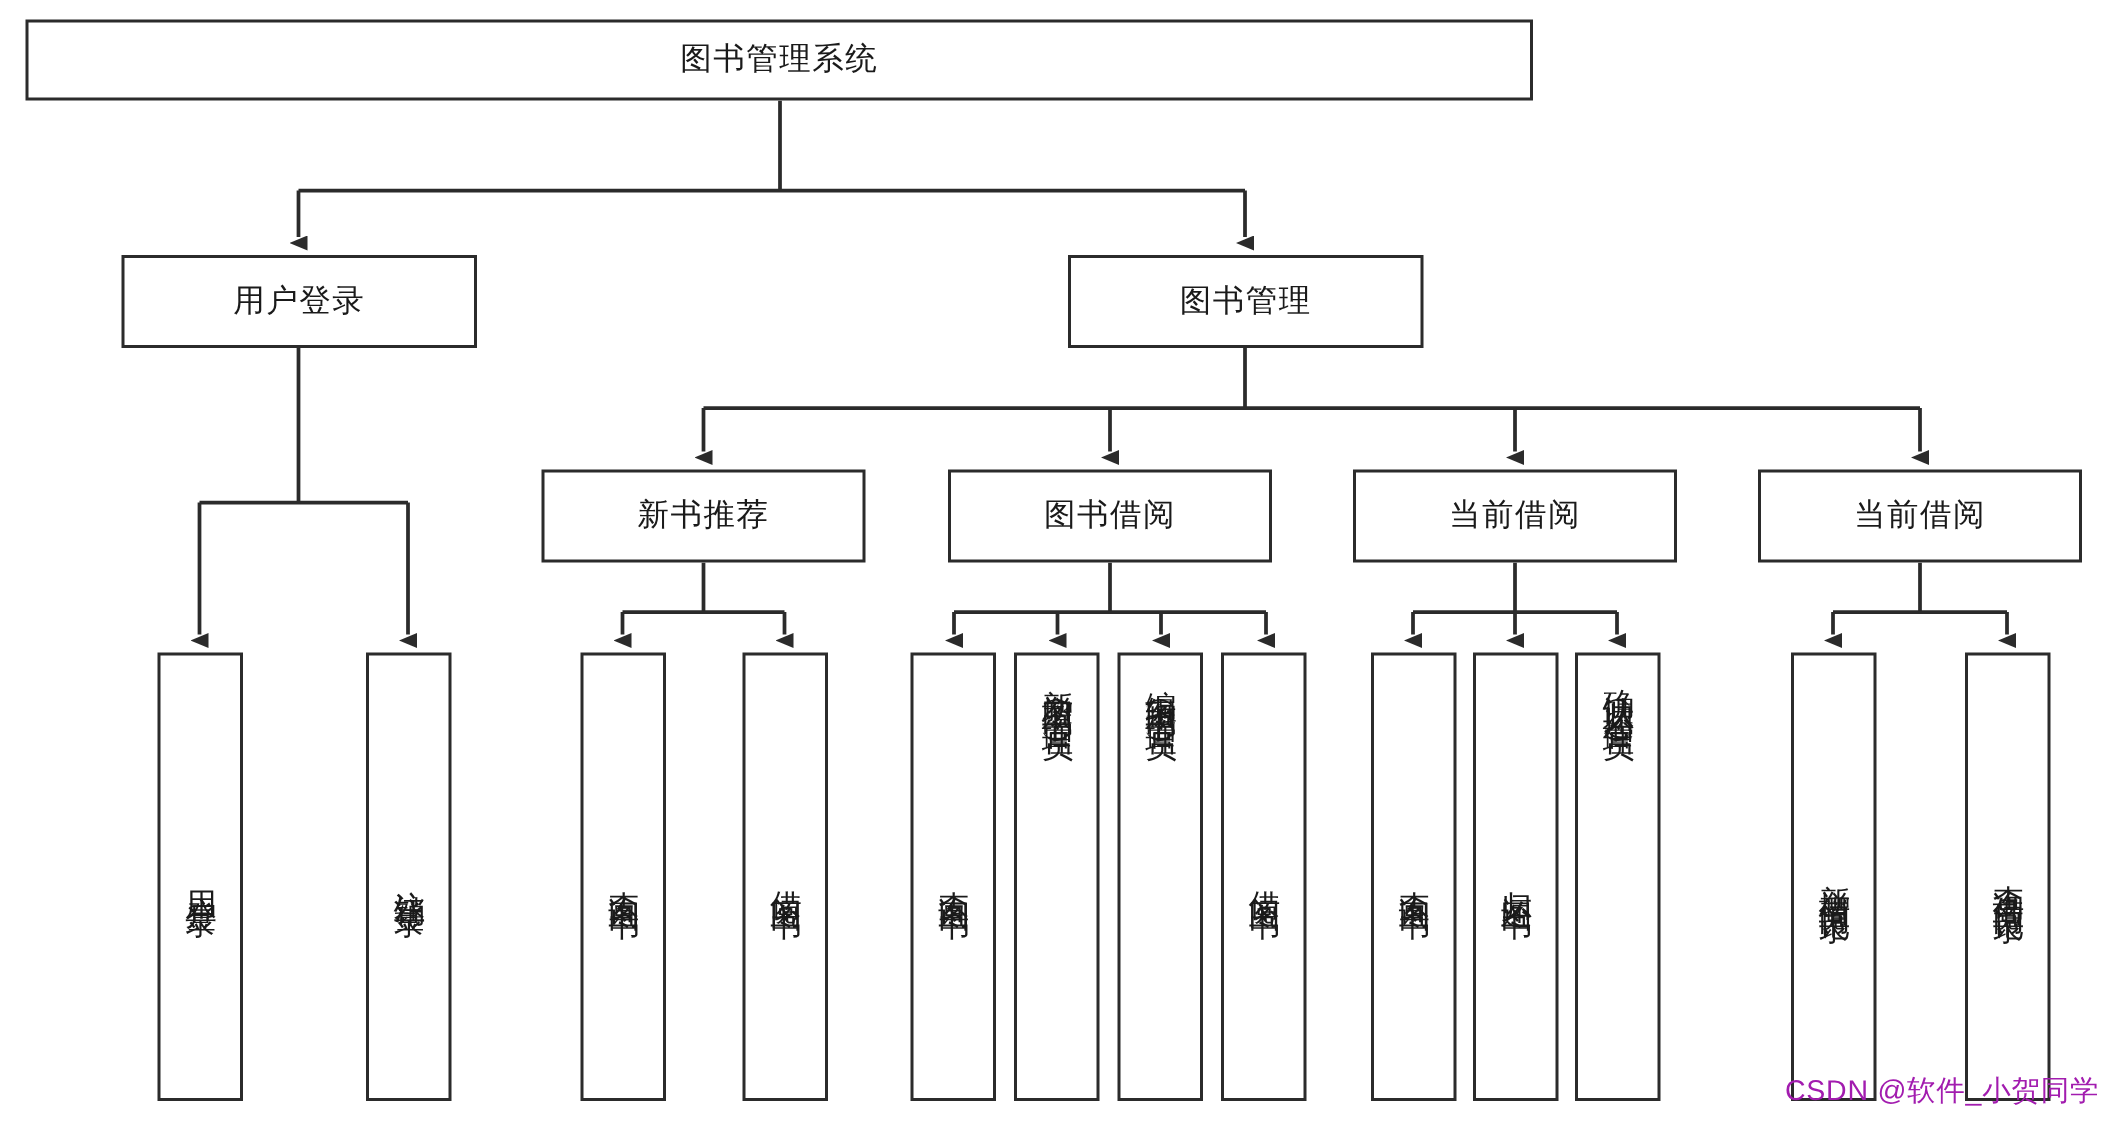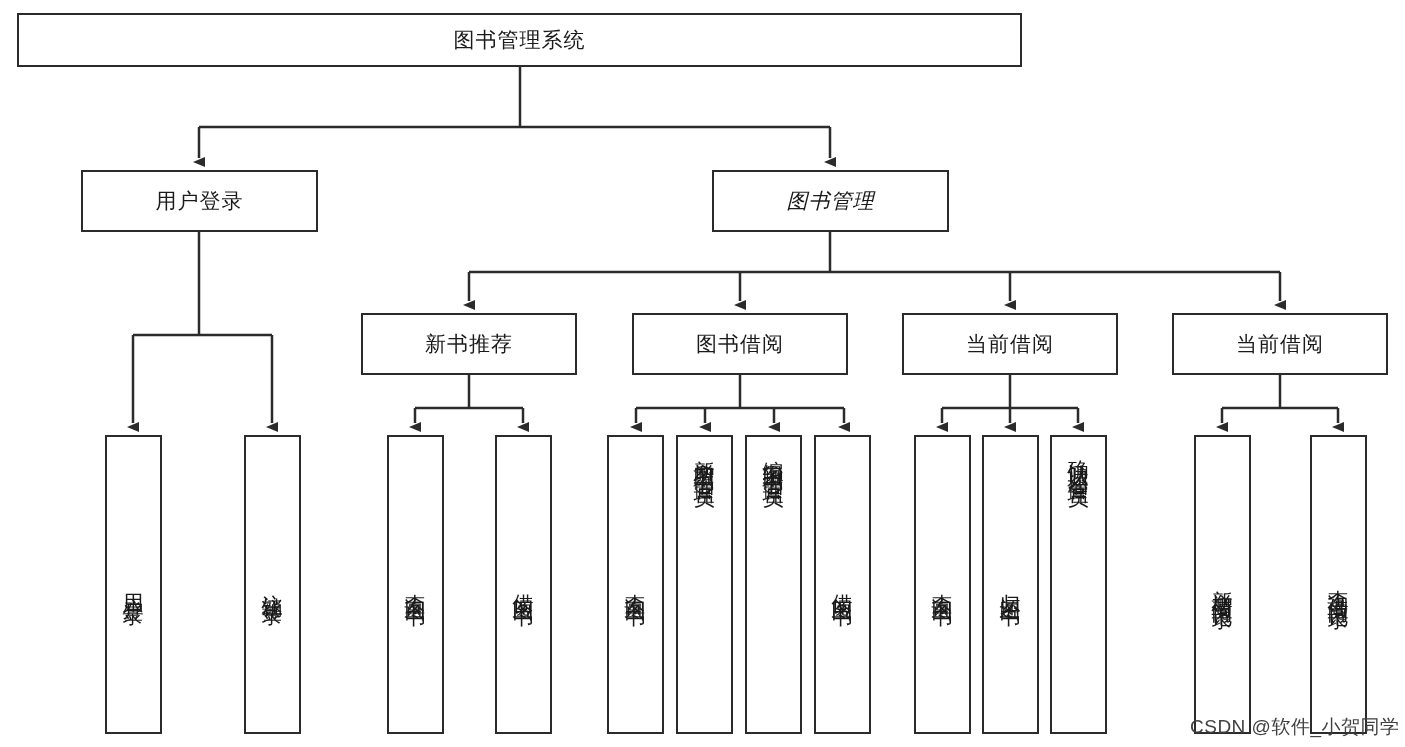--- a/index.html
+++ b/index.html
@@ -56,21 +56,21 @@
   }
   .leaf.centered {
     align-items: center;
     padding-top: 0;
   }
   .watermark {
     position: absolute;
     left: 1190px;
     top: 714px;
     font-size: 19px;
-    color: #404040;
+    color: #a21caf;
     white-space: nowrap;
     letter-spacing: 0.5px;
     pointer-events: none;
   }
 </style>
 </head>
 <body>
 
 <div id="canvas">
 
@@ -125,21 +125,21 @@
     </g>
   </svg>
 
   <div class="node" style="left:17px; top:13px; width:1005px; height:54px;text-align:right;">
     <span class="node-label">图书管理系统</span>
   </div>
 
   <div class="node" style="left:81px; top:170px; width:237px; height:62px;">
     <span class="node-label">用户登录</span>
   </div>
-  <div class="node" style="left:712px; top:170px; width:237px; height:62px;font-style:italic;">
+  <div class="node" style="left:712px; top:170px; width:237px; height:62px;">
     <span class="node-label">图书管理</span>
   </div>
 
   <div class="node" style="left:361px; top:313px; width:216px; height:62px;">
     <span class="node-label">新书推荐</span>
   </div>
   <div class="node" style="left:632px; top:313px; width:216px; height:62px;">
     <span class="node-label">图书借阅</span>
   </div>
   <div class="node" style="left:902px; top:313px; width:216px; height:62px;">

